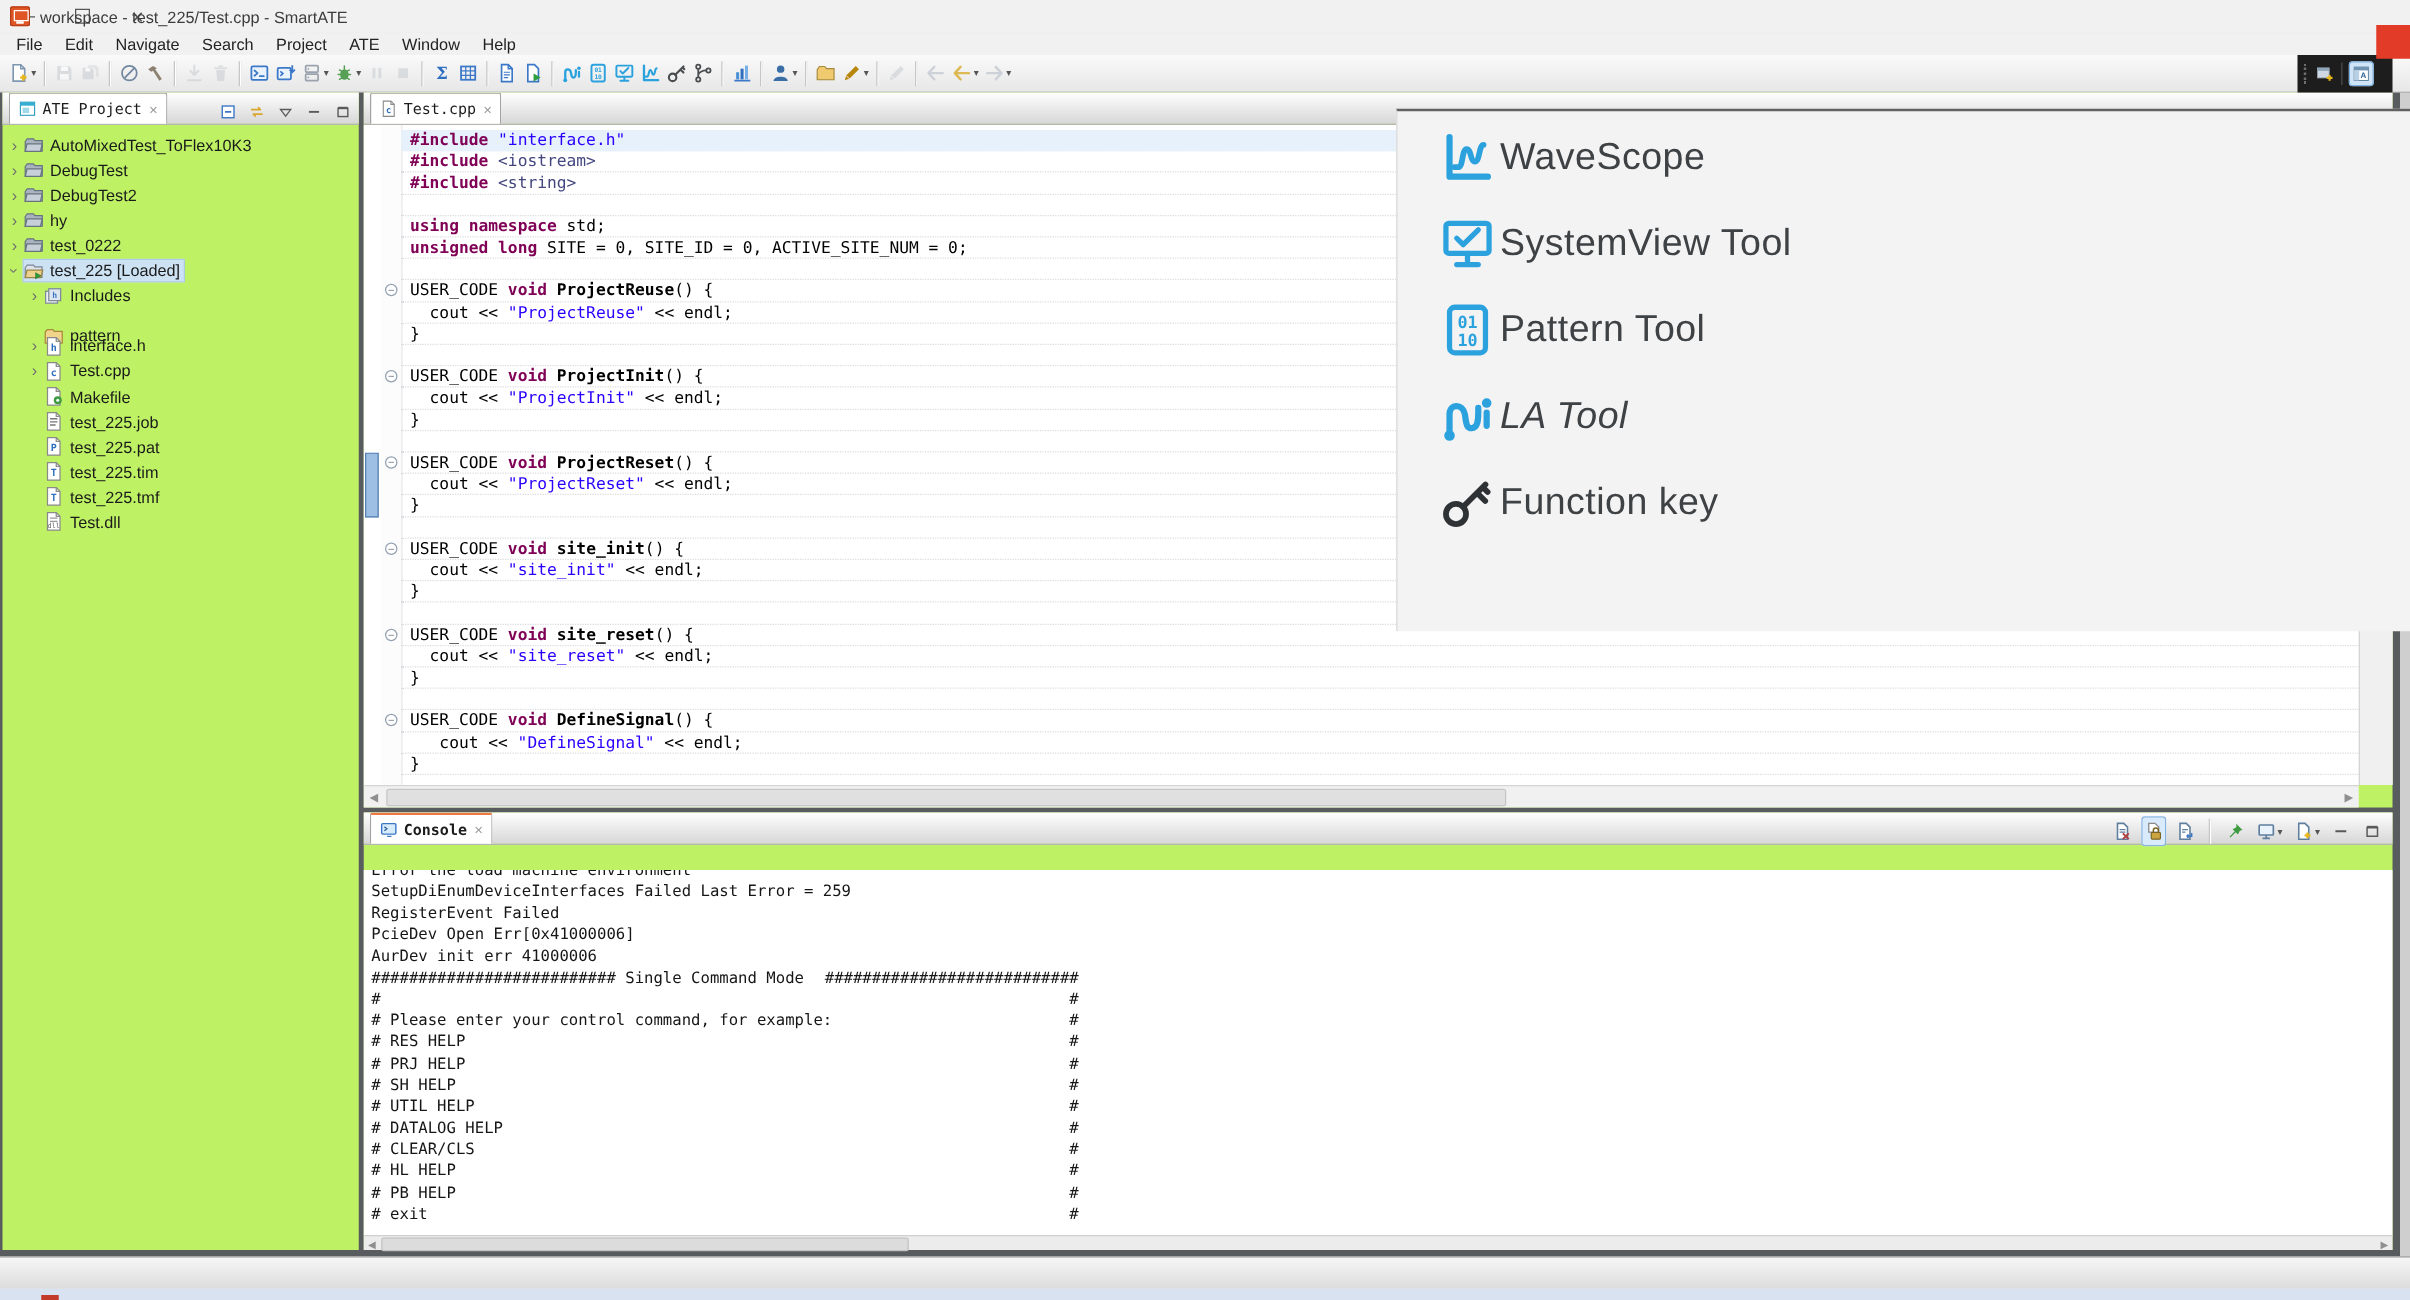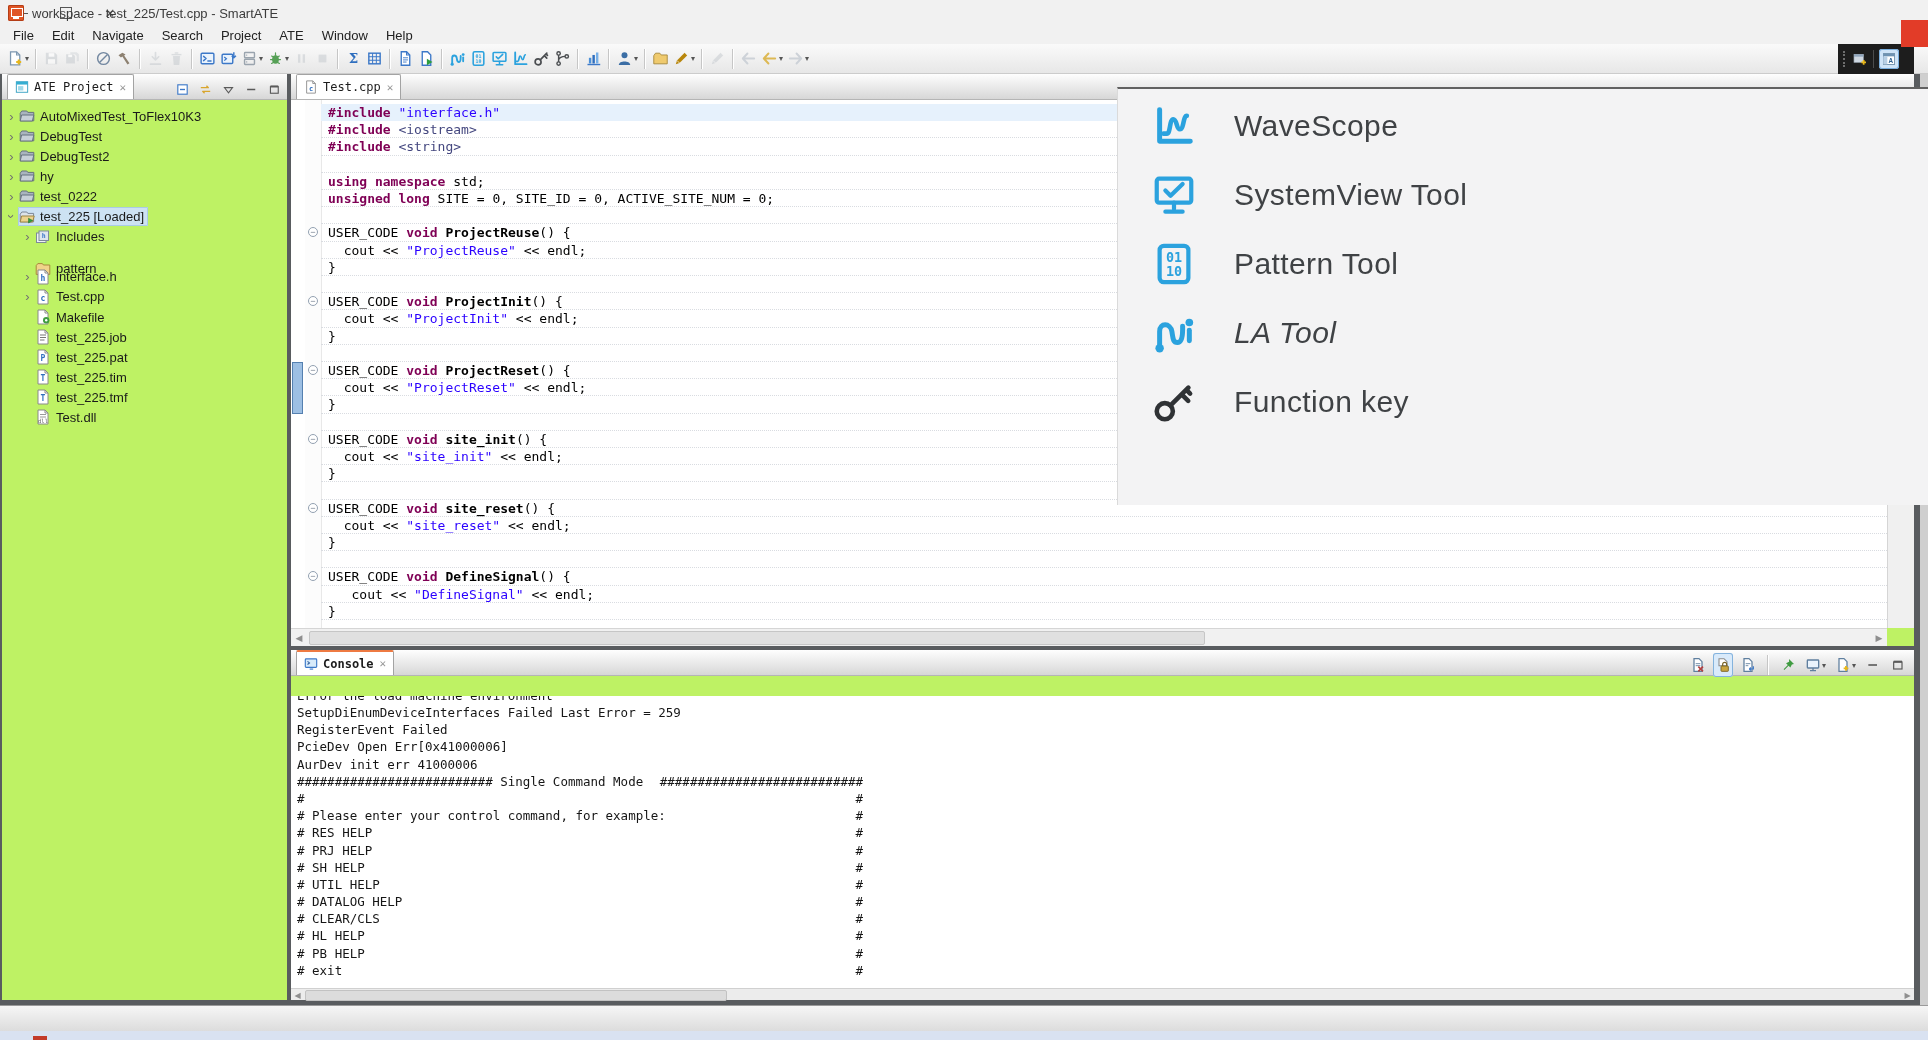--- a/index.html
+++ b/index.html
@@ -87,21 +87,21 @@
   .clip{height:8px;overflow:hidden}
   .clip .cline{margin-top:-9px;border-bottom:1px solid #444}
   .chscroll{position:absolute;left:0;bottom:0;right:0;height:12px;background:#ececec;border-top:1px solid #d0d0d0;box-sizing:border-box}
   .chthumb{position:absolute;left:14px;top:1px;width:420px;height:9px;background:#dcdcdc;border:1px solid #c2c2c2;border-radius:2px}
   .charrow{position:absolute;top:1px;width:13px;height:10px;color:#8f8f8f;font-size:8px;display:flex;align-items:center;justify-content:center}
   
   .toolsmenu{left:1117px;top:87px;width:811px;height:418px;background:#f3f3f4;border-top:2px solid #616161;border-left:1px solid #dadada;z-index:40;box-sizing:border-box}
   .titem{position:absolute;left:0;width:100%;height:69px;display:flex;align-items:center;padding-left:30px;box-sizing:border-box}
   .ticonbig{width:52px;height:52px;display:flex;align-items:center;justify-content:center;flex:none}
   .ticonbig svg{width:46px;height:46px}
-  .tlabelbig{margin-left:34px;font-size:30px;color:#3f4245;letter-spacing:.4px}
+  .tlabelbig{font-size:30px;color:#3f4245;letter-spacing:.4px}
   
   .statusbar{left:0;top:1005px;width:1928px;height:26px;background:linear-gradient(#f6f6f6,#dcdcdc);border-top:1px solid #9a9a9a;box-sizing:border-box}
   .taskbar{left:0;top:1031px;width:1928px;height:9px;background:#d9e2f1}
   .redsliver{left:33px;top:1036px;width:14px;height:4px;background:#c23b2a}
 </style>
 </head>
 <body>
 
 <div class="abs titlebar">
   <div class="abs appicon">

